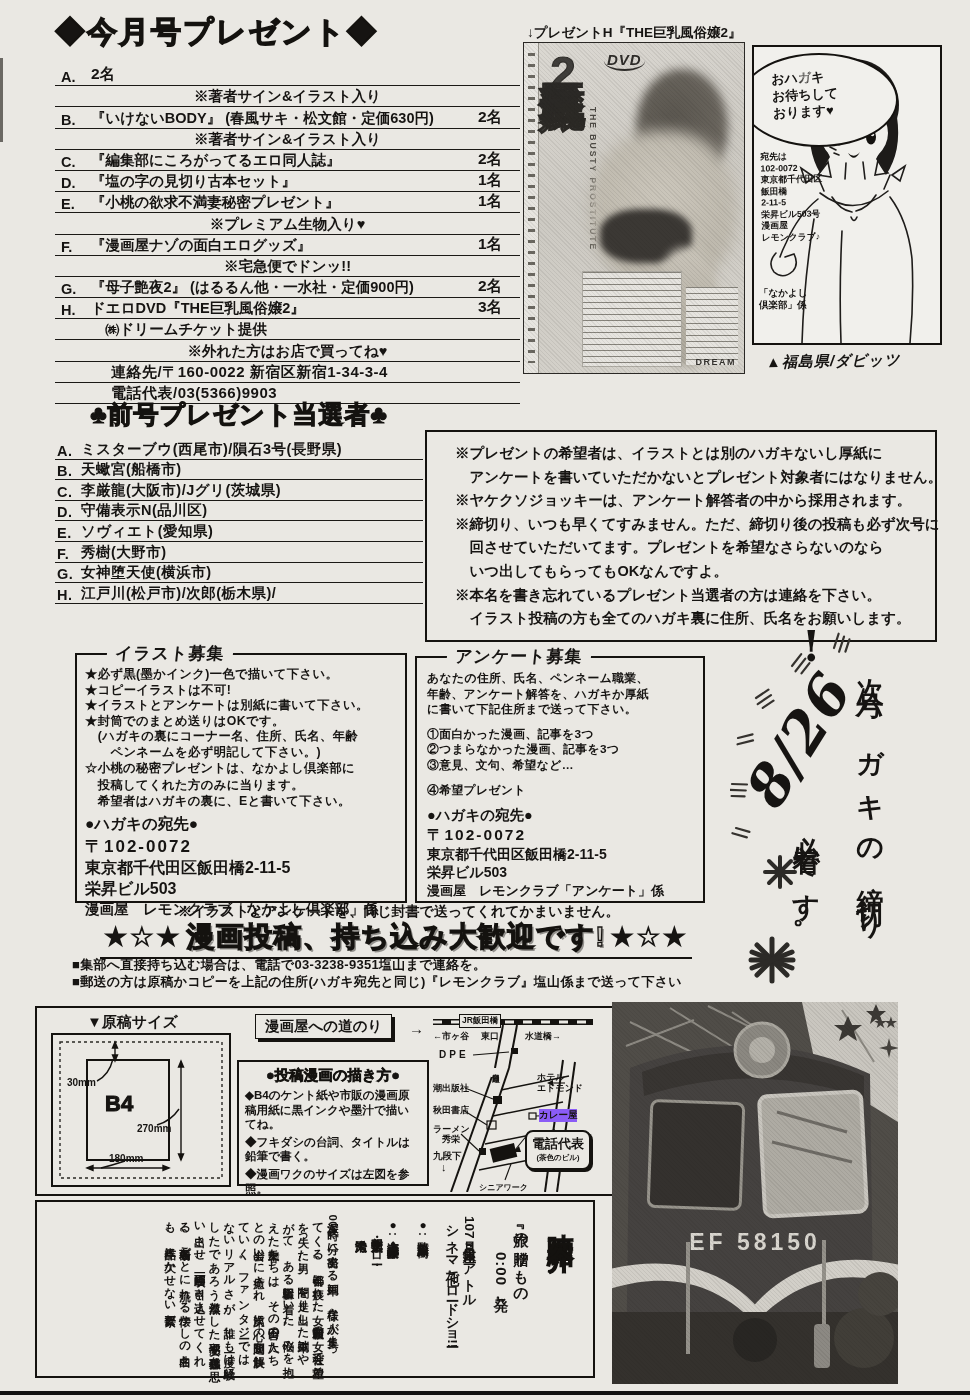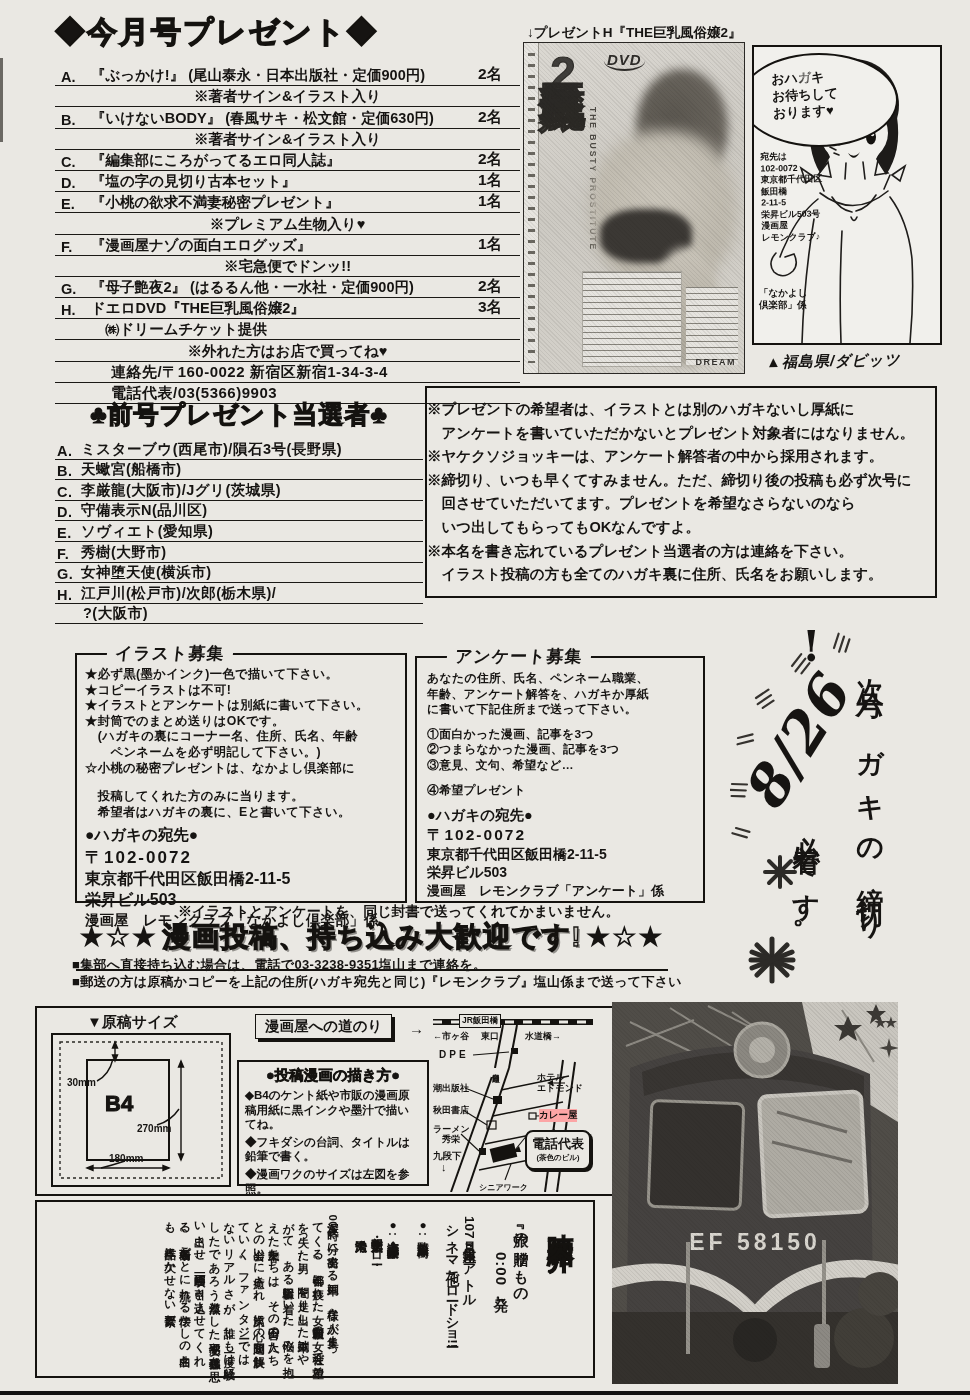--- a/index.html
+++ b/index.html
@@ -55,29 +55,29 @@
 
   
   .winners { left:55px; top:398px; width:368px; }
   .win-title { font-size:25px; font-weight:900; -webkit-text-stroke:1.2px #14120f; letter-spacing:1px;text-align:center; }
   .wlist { margin-top:8px; }
   .wrow { display:flex; align-items:flex-end; border-bottom:1.4px solid #1b1916; height:20.6px; font-size:14.5px; font-weight:700; letter-spacing:.5px; }
   .wrow .wl { width:26px; flex:none; padding-left:2px; }
   .wrow.cont { padding-left:28px; }
 
   
-  .notice { left:425px; top:386px; width:512px; height:212px; border:2px solid #14120f; padding:10px 0; }
+  .notice { left:425px; top:430px; width:512px; height:212px; border:2px solid #14120f; padding:10px 28px; }
   .notice div { font-size:14.5px; font-weight:700; line-height:23.6px; white-space:pre; }
 
   
   .rbox { border:2.5px solid #14120f; }
   .rlegend { position:absolute; top:-13px; left:30px; background:#eae8e3; padding:0 8px; font-size:17px; font-weight:900; letter-spacing:1px; transform:skewX(-6deg); }
   .illust-box { left:75px; top:653px; width:332px; height:250px; padding:12px 8px 6px; }
   .ib-line { font-size:12.3px; font-weight:700; line-height:15.6px; letter-spacing:.4px; white-space:pre; }
-  .ib-gap { margin-top:13px; }
+  .ib-gap { margin-top:2px; }
   .ib-addr-title { font-size:15.5px; font-weight:700; margin-top:5px; }
   .ib-zip { font-size:17px; font-weight:600; letter-spacing:2px; }
   .ib-a1 { font-size:16px; font-weight:700; }
   .ib-a2 { font-size:16px; font-weight:700; }
   .ib-a3 { font-size:14.5px; font-weight:700; }
   .survey-box { left:415px; top:656px; width:290px; height:247px; padding:13px 10px 6px; border-width:2px; }
   .sb-line { font-size:11.8px; font-weight:700; line-height:15.6px; letter-spacing:.4px; white-space:pre; }
   .sb-gap { margin-top:9px; }
   .sb-addr-title { font-size:14.5px; font-weight:700; margin-top:8px; }
   .sb-zip { font-size:15.5px; font-weight:600; letter-spacing:2px; }
@@ -88,21 +88,21 @@
   
   .deadline { left:730px; top:622px; width:212px; height:400px; }
   .dl-ex { position:absolute; left:72px; top:0; font-size:42px; font-weight:900; font-family:"DejaVu Serif",serif; }
   .dl-line1 { position:absolute; left:122px; top:36px; writing-mode:vertical-rl; text-orientation:upright; font-size:27px; font-weight:900; letter-spacing:14px; }
   .dl-date { position:absolute; left:-4px; top:84px; font-size:56px; font-weight:700; font-style:italic; font-family:"DejaVu Serif",serif; transform:rotate(-58deg); letter-spacing:2px; }
   .dl-line2 { position:absolute; left:58px; top:192px; writing-mode:vertical-rl; text-orientation:upright; font-size:27px; font-weight:900; letter-spacing:10px; }
   .deadline svg { position:absolute; left:0; top:0; }
 
   
   .env-note { left:178px; top:903px; font-size:14px; font-weight:700; }
-  .banner { left:76px; top:918px; width:592px; text-align:center; border-bottom:2.5px solid #14120f; padding-bottom:13px; white-space:nowrap; }
+  .banner { left:100px; top:918px; width:592px; text-align:center; border-bottom:2.5px solid #14120f; padding-bottom:1px; white-space:nowrap; }
   .banner .stars { font-size:27px; font-weight:900; letter-spacing:2px; vertical-align:middle; }
   .banner .btxt { font-size:28px; font-weight:900; letter-spacing:1px; color:#c9c6c0; -webkit-text-stroke:1.3px #14120f; text-shadow:2px 2px 0 rgba(40,38,34,.45); vertical-align:middle; }
   .bullets { left:72px; top:957px; width:680px; }
   .bullets div { font-size:13px; font-weight:700; line-height:16.8px; letter-spacing:.3px; }
 
   
   .box1 { left:35px; top:1006px; width:668px; height:190px; border:2.5px solid #14120f; }
   .ms-label { position:absolute; left:50px; top:5px; font-size:15px; font-weight:800; }
   .ms-outer { position:absolute; left:14px; top:25px; width:180px; height:154px; border:2px solid #14120f; }
   .ms-outer svg { position:absolute; left:0; top:0; }
@@ -121,21 +121,21 @@
   .m-east { left:48px; top:18px; font-size:9px; }
   .m-suido { left:92px; top:18px; font-size:9px; }
   .m-dpe { left:6px; top:37px; font-size:10px; letter-spacing:3px; }
   .m-mejiro { left:58px; top:56px; font-size:8px; writing-mode:vertical-rl; text-orientation:upright; background:#eae8e3; line-height:1; }
   .m-ushio { left:0; top:70px; font-size:9px; }
   .m-akita { left:0; top:92px; font-size:9px; }
   .m-ramen { left:0; top:112px; font-size:9px; line-height:10px; }
   .m-kudan { left:0; top:138px; font-size:9.5px; }
   .m-kudan-ar { left:8px; top:149px; font-size:11px; }
   .m-hotel { left:104px; top:60px; font-size:9px; line-height:11px; }
-  .m-curry { left:106px; top:97px; font-size:9.5px; background:#fca5a5; }
+  .m-curry { left:106px; top:97px; font-size:9.5px; background:#8b5cf6; }
   .m-eisho { left:92px; top:118px; width:66px; height:40px; border:2px solid #14120f; border-radius:8px; background:#eae8e3; box-shadow:2px 2px 0 #14120f; text-align:center; }
   .m-eisho b { display:block; font-size:13px; font-weight:900; margin-top:3px; }
   .m-eisho i { display:block; font-size:7.5px; font-style:normal; font-weight:700; }
   .m-senior { left:46px; top:170px; font-size:8px; background:#eae8e3; }
 
   
   .box2 { left:35px; top:1200px; width:560px; height:178px; border:2px solid #14120f; padding:12px 14px; }
   .mv { writing-mode:vertical-rl; height:150px; width:100%; }
   .mv > div { margin-left:13px; }
   .mv-title { font-size:26px; font-weight:900; -webkit-text-stroke:1.2px #14120f; letter-spacing:4px; }
@@ -158,21 +158,20 @@
 <body>
 
 <div class="page">
   <div class="abs edge-smudge"></div>
 
   <div class="abs present">
     <div class="present-title">◆今月号プレゼント◆</div>
     <div class="plist">
       <div class="prow">
           <span class="lbl">A.</span>
-          <span class="txt">『ぶっかけ!』 (尾山泰永・日本出版社・定価900円)</span>
           <span class="cnt">2名</span>
         </div>
       <div class="prow center">
           <span class="txt">※著者サイン&amp;イラスト入り</span>
         </div>
       <div class="prow">
           <span class="lbl">B.</span>
           <span class="txt">『いけないBODY』 (春風サキ・松文館・定価630円)</span>
           <span class="cnt">2名</span>
         </div>
@@ -321,23 +320,20 @@
           <span class="wl">F.</span>
           <span>秀樹(大野市)</span>
         </div>
       <div class="wrow">
           <span class="wl">G.</span>
           <span>女神堕天使(横浜市)</span>
         </div>
       <div class="wrow">
           <span class="wl">H.</span>
           <span>江戸川(松戸市)/次郎(栃木県)/</span>
-        </div>
-      <div class="wrow cont">
-          <span>?(大阪市)</span>
         </div>
     </div>
   </div>
 
   <div class="abs notice">
     <div>※プレゼントの希望者は、イラストとは別のハガキないし厚紙に</div>
     <div>　アンケートを書いていただかないとプレゼント対象者にはなりません。</div>
     <div>※ヤケクソジョッキーは、アンケート解答者の中から採用されます。</div>
     <div>※締切り、いつも早くてすみません。ただ、締切り後の投稿も必ず次号に</div>
     <div>　回させていただいてます。プレゼントを希望なさらないのなら</div>

